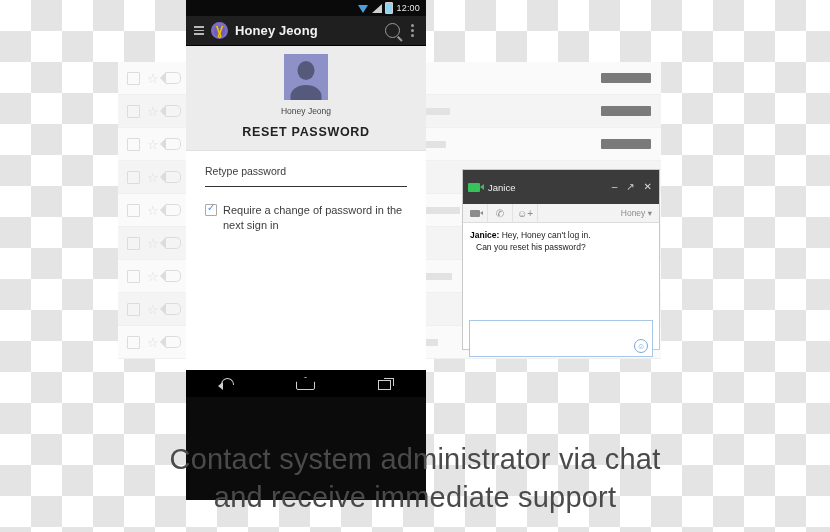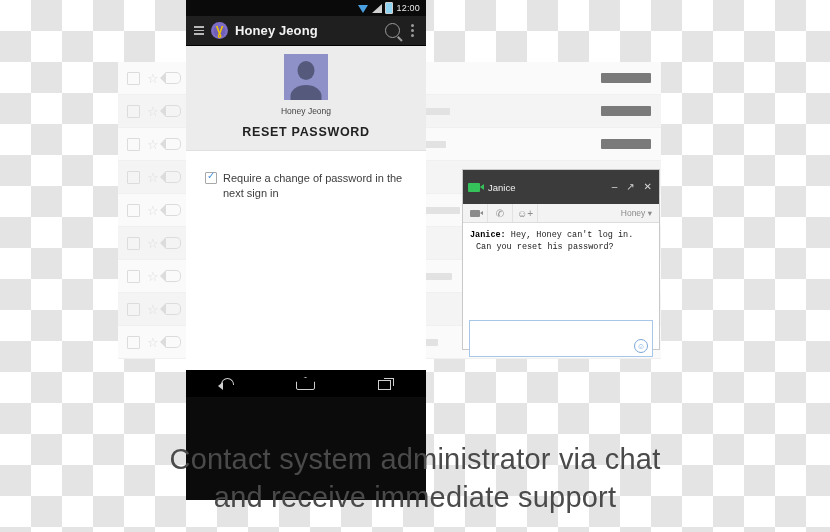--- a/index.html
+++ b/index.html
@@ -133,21 +133,21 @@
   #chat-toolbar{
     height:18px;background:#f3f3f3;border-bottom:1px solid #dcdcdc;
     display:flex;align-items:center;
   }
   .tb-item{width:24px;height:18px;display:flex;align-items:center;justify-content:center;
     border-right:1px solid #e2e2e2;color:#8b8b8b;font-size:10px;}
   .tb-cam{width:10px;height:7px;background:#8b8b8b;border-radius:1px;position:relative;}
   .tb-cam:after{content:"";position:absolute;right:-3px;top:1px;width:0;height:0;
     border-top:2.5px solid transparent;border-bottom:2.5px solid transparent;border-right:3px solid #8b8b8b;}
   #chat-more{margin-left:auto;padding-right:7px;color:#8b8b8b;font-size:8.5px;}
-  #chat-body{padding:6px 7px;height:97px;box-sizing:border-box;font-family:Liberation Mono, monospace;}
+  #chat-body{padding:6px 7px;height:97px;box-sizing:border-box;}
   #chat-msg{font-size:8.5px;color:#222;line-height:1.45;}
   #chat-msg b{color:#000;}
   #chat-msg .l2{display:block;padding-left:6px;}
   #chat-input-wrap{padding:0 6px;}
   #chat-input{
     height:35px;border:1px solid #a8c7e8;background:#fff;position:relative;
   }
   #emoji-ic{
     position:absolute;right:4px;bottom:3px;width:12px;height:12px;
     border:1px solid #7ba7d7;border-radius:50%;color:#7ba7d7;font-size:8px;
@@ -292,20 +292,24 @@
         <span class="head"></span>
         <span class="body"></span>
       </div>
       <div id="profile-name">Honey Jeong</div>
       <div id="reset-title">RESET PASSWORD</div>
     </div>
 
     <div id="form-area">
 
 
+      <div class="field">
+        <div class="field-label">Retype password</div>
+        <div class="field-line"></div>
+      </div>
 
       <div id="checkbox-row">
         <span class="cb">
             <span class="tick">✓</span>
           </span>
         <span id="checkbox-label">Require a change of password in the next sign in</span>
       </div>
 
     </div>
   </div>

